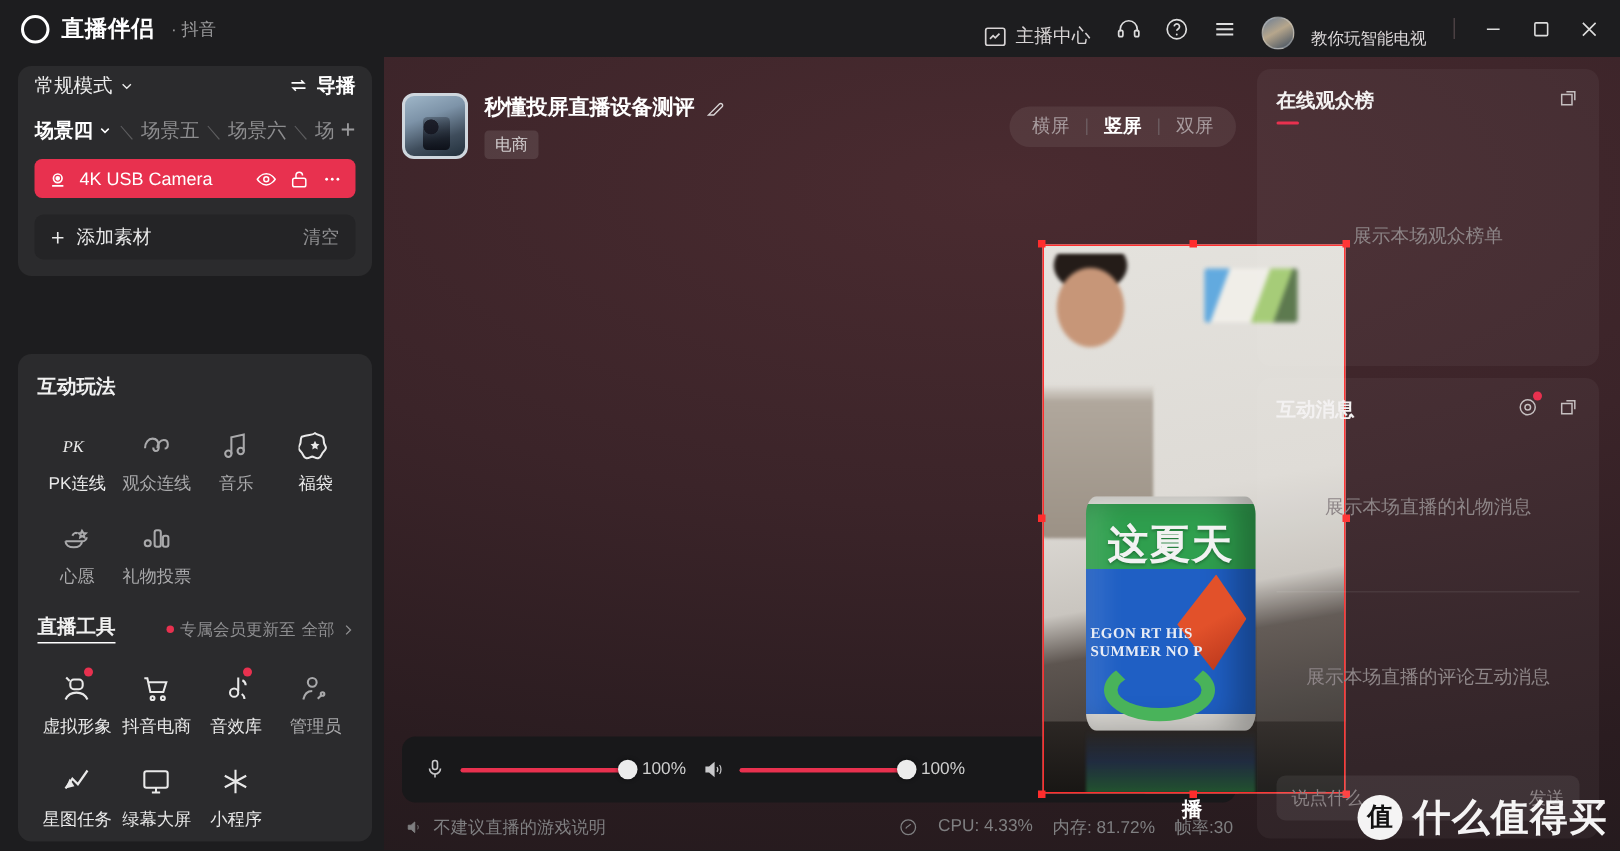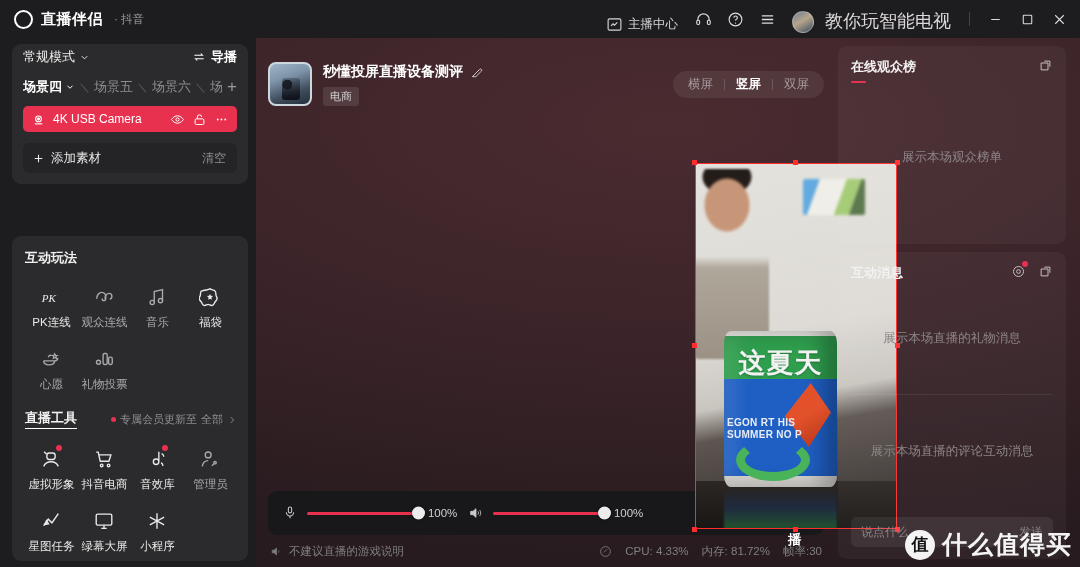--- a/index.html
+++ b/index.html
@@ -44,21 +44,21 @@
     height: 28px; padding: 0 8px; border-radius: 4px;
     color: #d8d4d5; font-size: 12.5px; cursor: default;
   }
   .tb-icon { width: 17px; height: 17px; display: block; }
   .avatar {
     width: 22px; height: 22px; border-radius: 50%;
     background: linear-gradient(150deg,#6d7e94 0%, #b6a68c 45%, #3d4c5e 100%);
     border: 1px solid rgba(255,255,255,.25);
     flex: 0 0 22px;
   }
-  .username { font-size: 18px; color: #ddd9da; margin-left: 6px; }
+  .username { font-size: 11px; color: #ddd9da; margin-left: 6px; }
   .tb-divider { width: 1px; height: 14px; background: #4b4043; margin: 0 8px; }
   .wbtn {
     width: 30px; height: 28px;
     display: flex; align-items: center; justify-content: center;
     color: #ddd; cursor: default;
   }
 
   
   .body-row { flex: 1 1 auto; display: flex; min-height: 0; }
 
@@ -156,21 +156,21 @@
     background: rgba(255,255,255,.07); border-radius: 16px;
     height: 27px; padding: 0 4px;
   }
   .orient-opt { font-size: 12.5px; color: #a79b9e; padding: 0 11px; }
   .orient-opt.sel { color: #fff; font-weight: bold; }
   .orient-bar { width: 1px; height: 11px; background: #6a5a5e; }
 
   .preview-area { flex: 1 1 auto; position: relative; min-height: 0; display: flex; align-items: flex-start; justify-content: center; }
   .preview-frame {
     position: absolute; left: 439px; top: 51px;
-    width: 202px; height: 366px;
+    width: 202px; height: 366px; font-family: Liberation Serif, serif;
   }
   .preview-video {
     position: absolute; inset: 0; overflow: hidden; background: #cfcdc8;
   }
   .pv-wall {
     position: absolute; inset: 0;
     background: linear-gradient(170deg,#e4e2dd 0%, #dedbd6 45%, #c9c5bf 62%, #5d5550 70%, #2e2a28 100%);
   }
   .pv-person {
     position: absolute; left: -4px; top: 6px; width: 78px; height: 190px;

